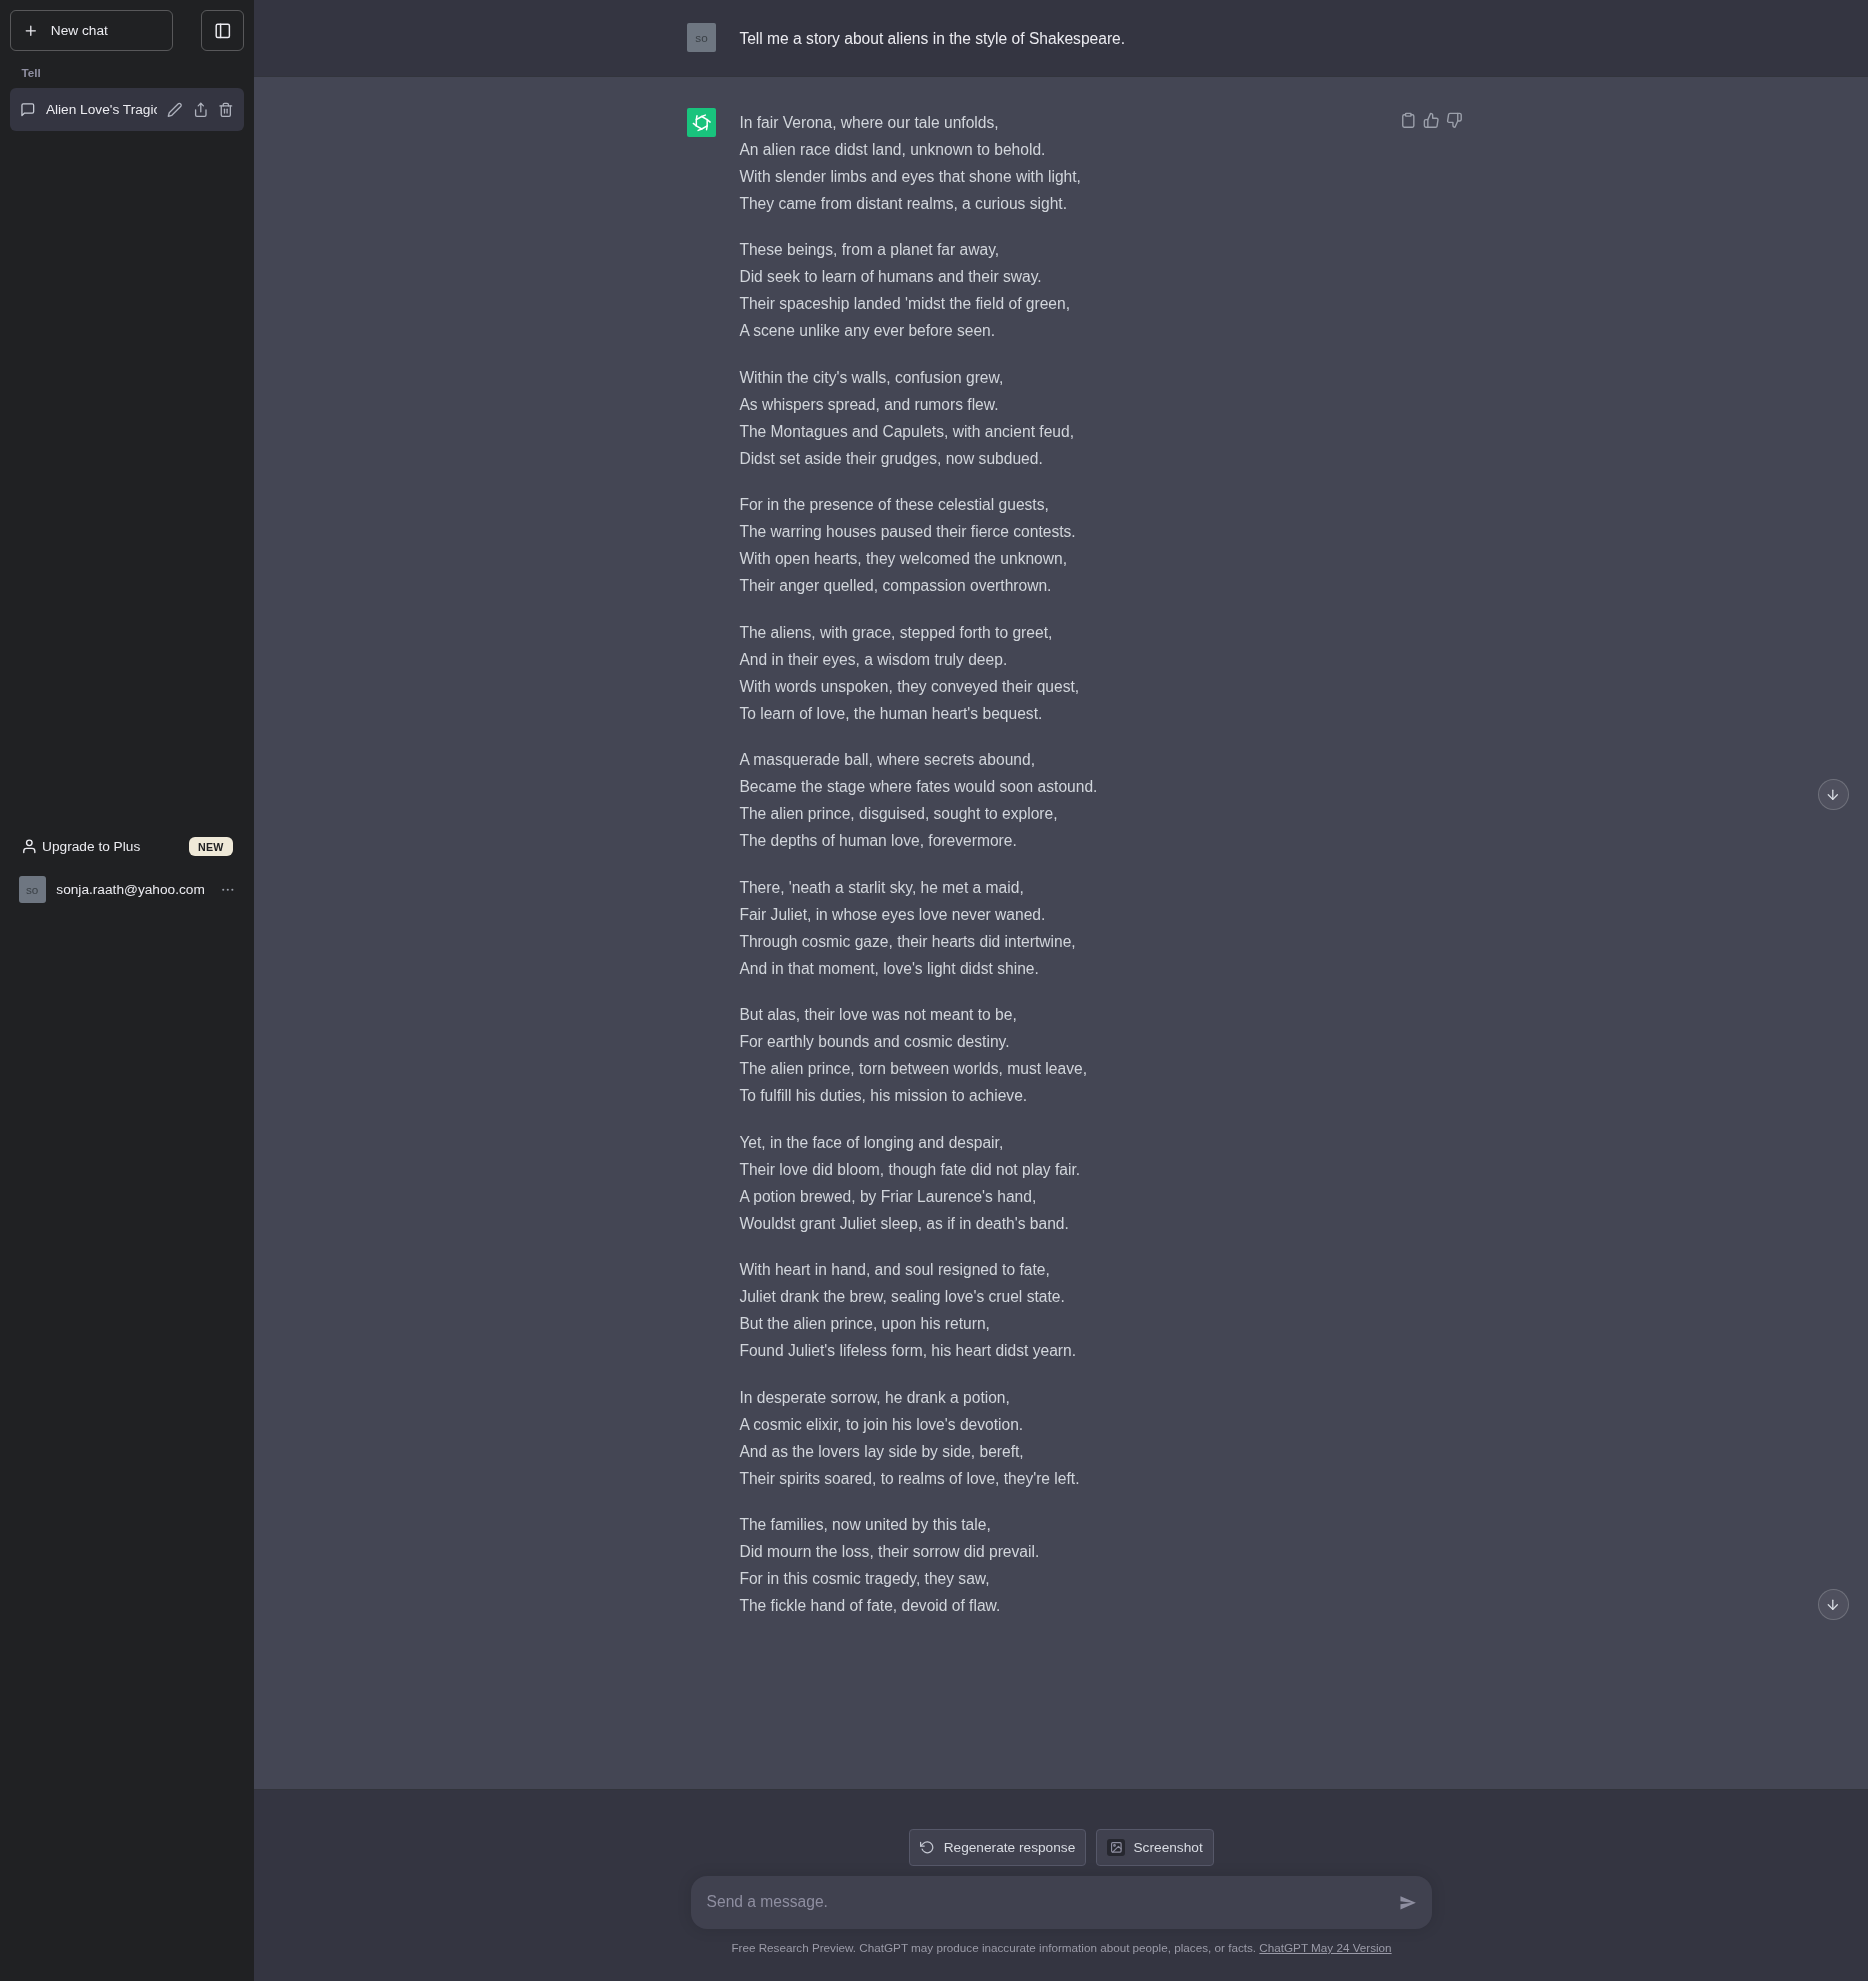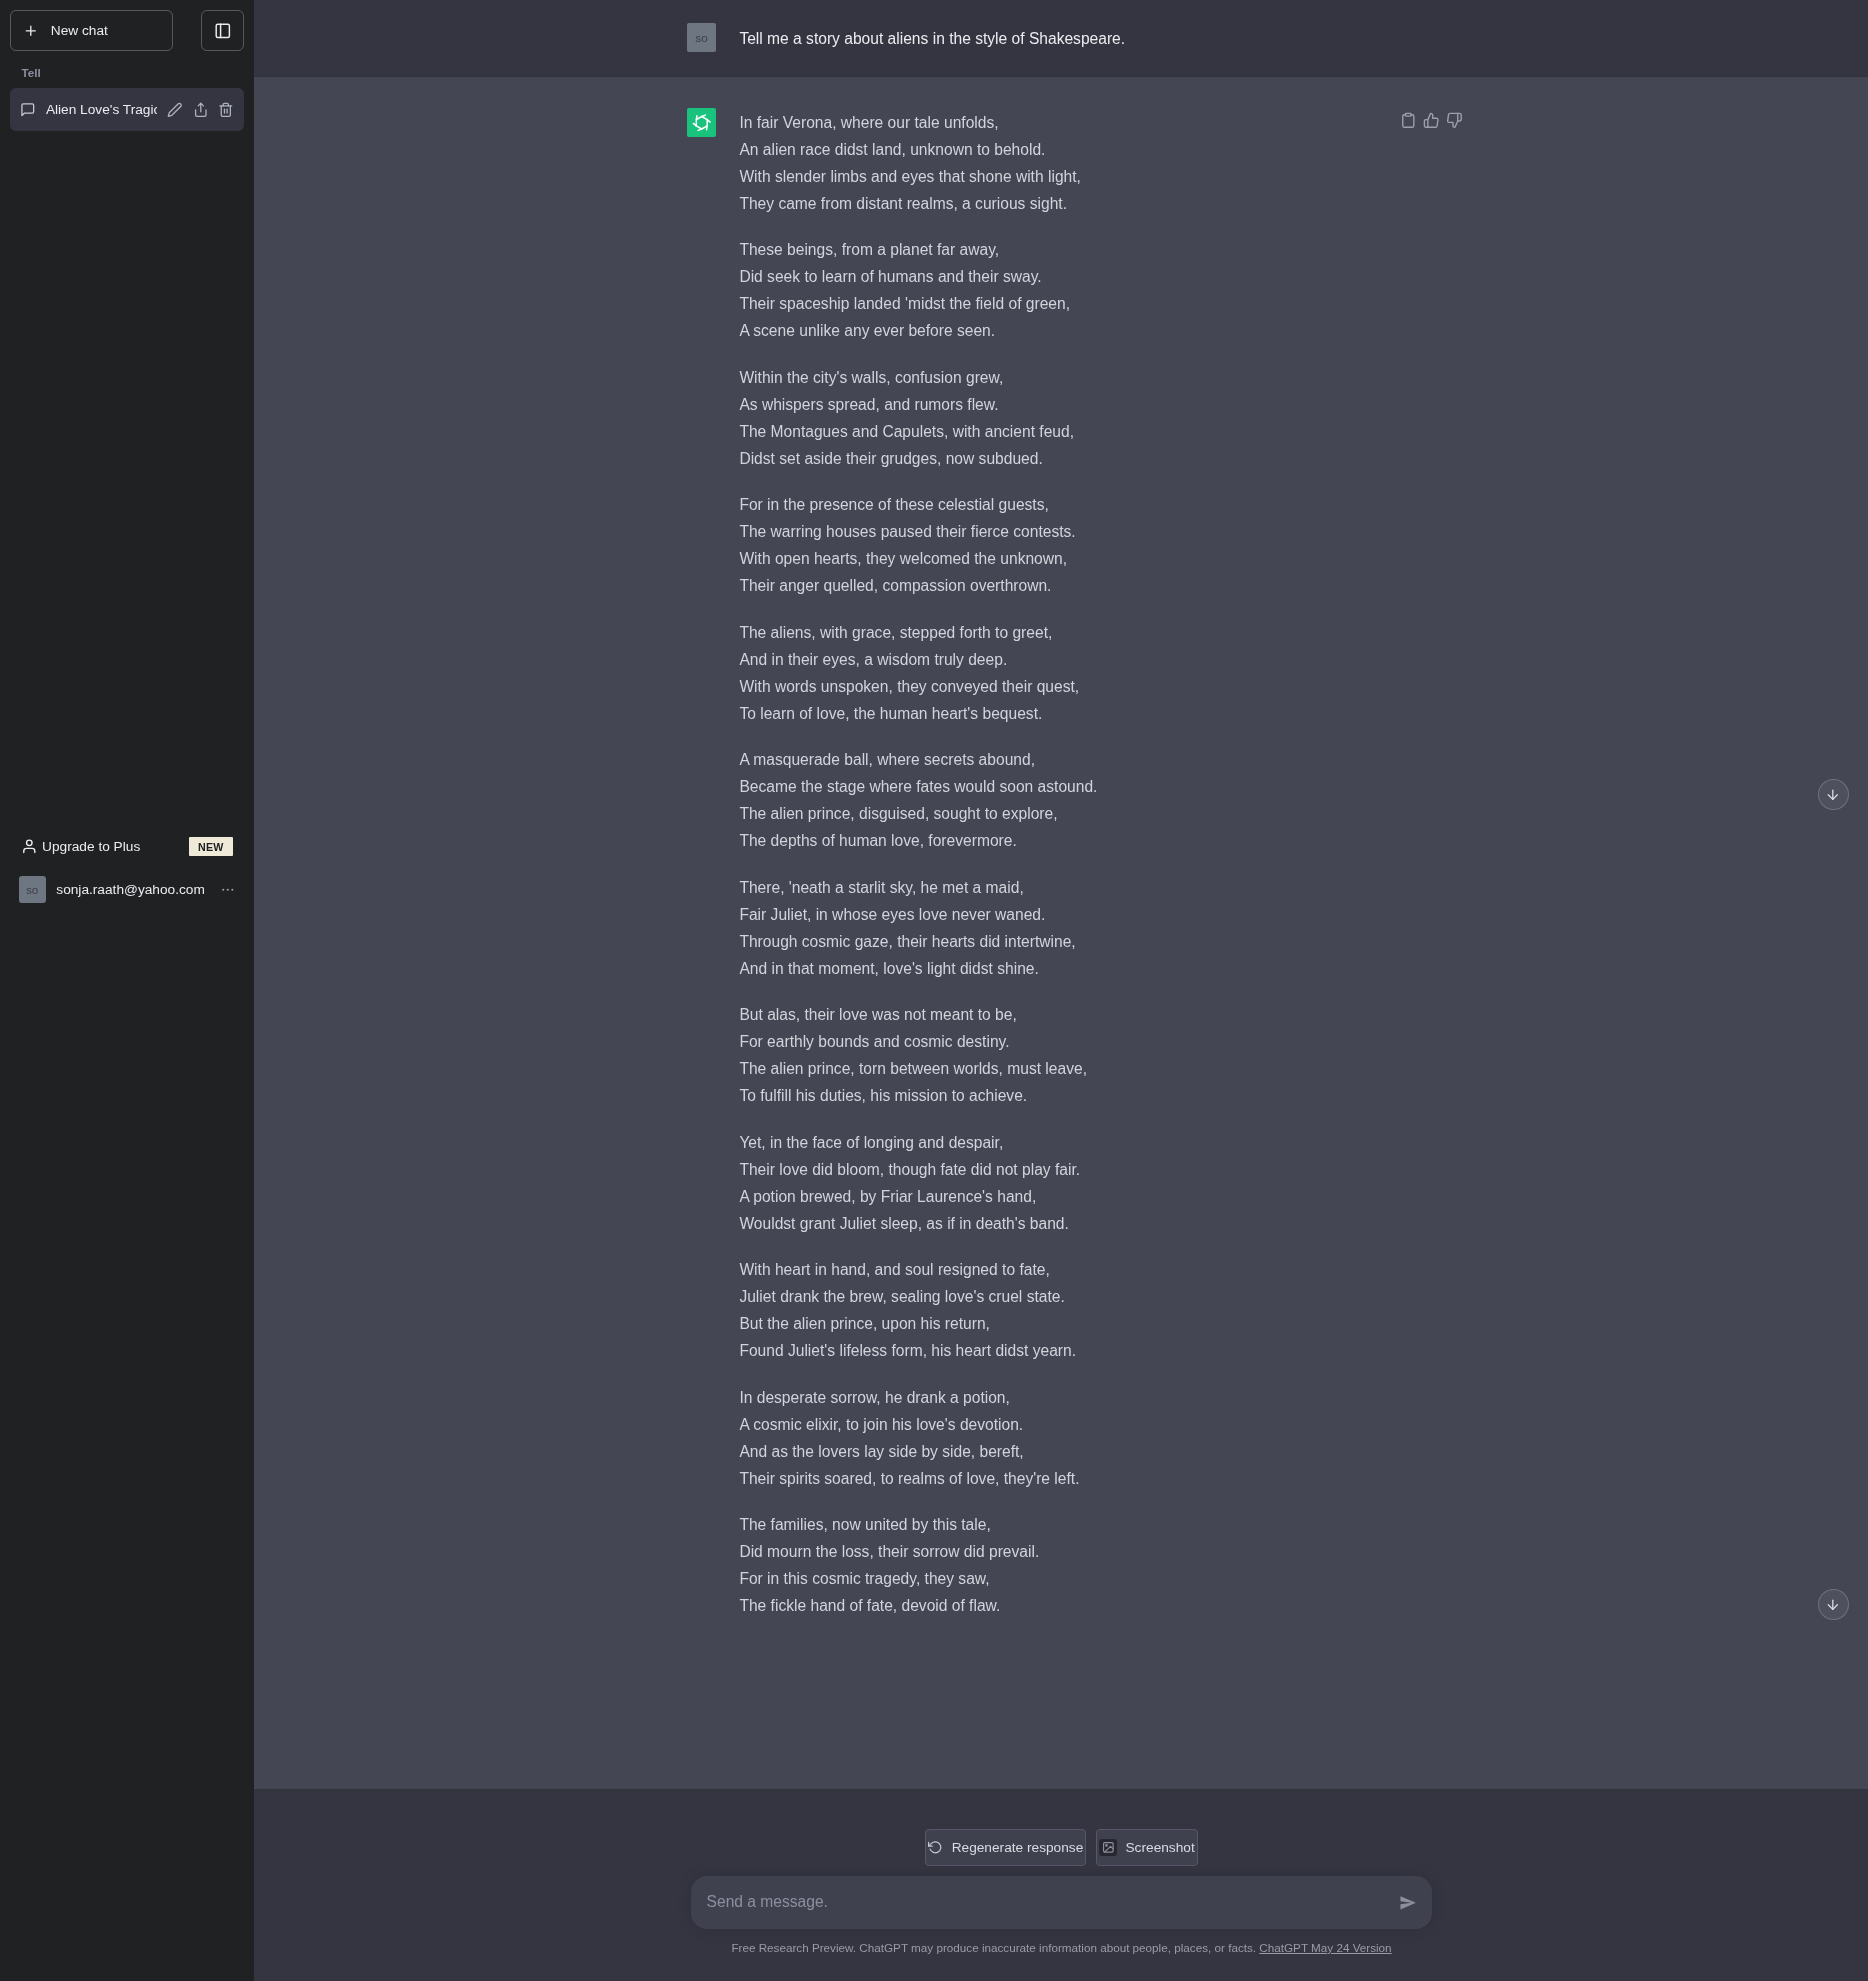--- a/index.html
+++ b/index.html
@@ -43,21 +43,21 @@
   .chat-item .lead-icon { color:#c5c9d3; flex-shrink:0; }
 
   .sidebar-bottom { position:absolute; top:825px; left:9.8px; right:9.8px; }
   .upgrade-row {
     height:43px; display:flex; align-items:center; gap:4px; padding:0 11.7px;
     color:#ececf1; font-size:13.7px; border-radius:5.9px; cursor:pointer;
   }
   .new-badge {
     margin-left:auto; background:#efe9d8; color:#202123;
     font-size:10.7px; font-weight:bold; letter-spacing:0.3px;
-    padding:3.9px 8.8px; border-radius:1px;
+    padding:3.9px 8.8px; border-radius:6px;
   }
   .account-row {
     height:43px; display:flex; align-items:center; gap:10.7px; padding:0 8.8px;
     color:#ececf1; font-size:13.7px; border-radius:5.9px; cursor:pointer;
   }
   .so-avatar {
     width:27px; height:27px; border-radius:2.9px; background:#6e7681;
     color:#3a4046; font-size:11.7px; display:flex; align-items:center; justify-content:center;
     flex-shrink:0;
   }
@@ -101,21 +101,21 @@
   .scroll-btn-2 { top:1589px; }
 
   
   .bottom-bar {
     position:absolute; left:254px; right:0; bottom:0; height:192px;
     background:#343541; display:flex; flex-direction:column; align-items:center; z-index:6;
   }
   .btn-row { margin-top:39px; display:flex; gap:9.8px; }
   .tool-btn {
     height:37px; border:1px solid #565869; background:#40414f; border-radius:3.9px;
-    display:flex; align-items:center; gap:8.8px; padding:0 2px;
+    display:flex; align-items:center; gap:8.8px; padding:0 10px;
     color:#d9dce3; font-size:13.7px; cursor:pointer;
   }
   .tool-btn .tb-icon { color:#c5c9d3; }
   .shot-icon-bg {
     width:17.6px; height:17.6px; border-radius:2.9px; background:#26272f;
     display:flex; align-items:center; justify-content:center; color:#8e8ea0;
   }
   .input-box {
     margin-top:9.8px; width:741px; height:53px; background:#40414f; border-radius:16px;
     box-shadow:0 0 14.6px rgba(0,0,0,0.12);

